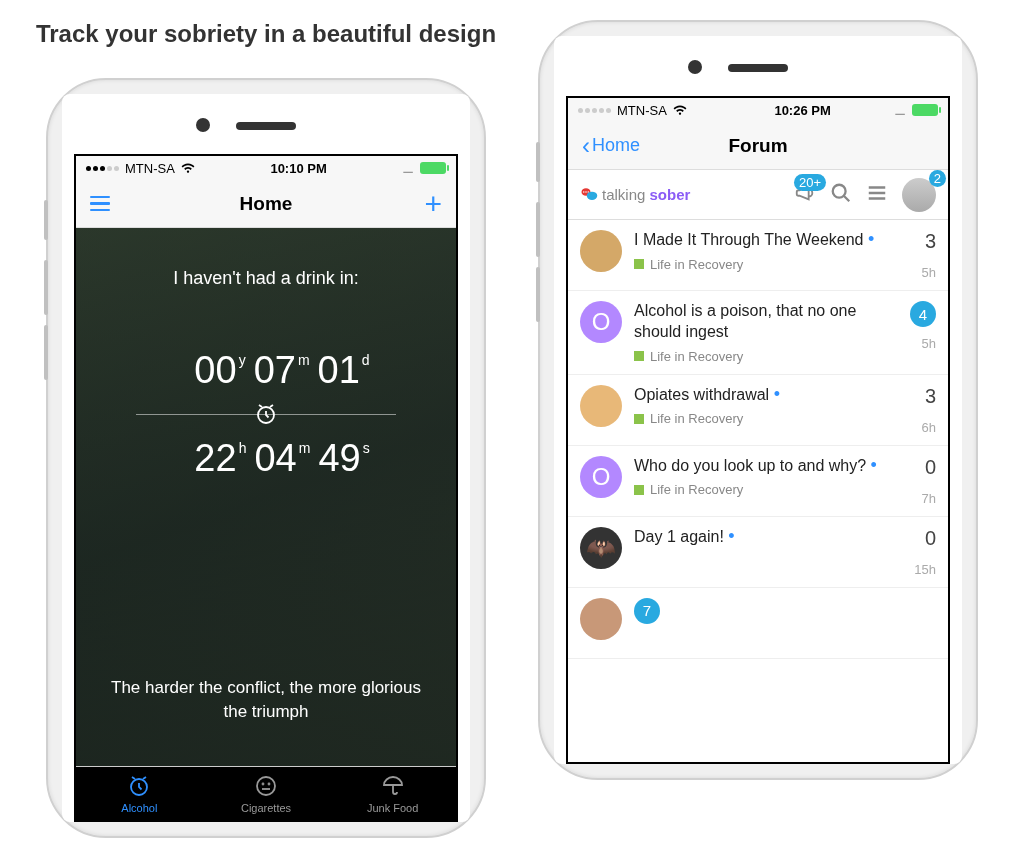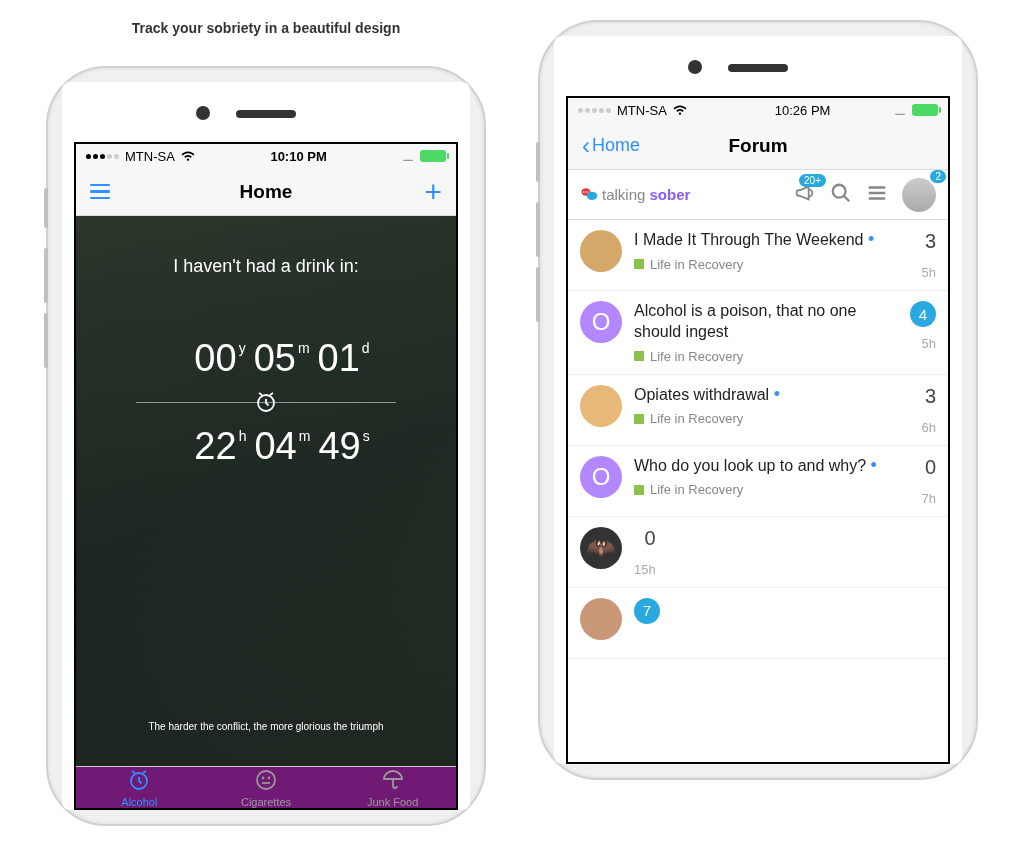--- a/index.html
+++ b/index.html
@@ -12,21 +12,21 @@
     gap: 20px;
     padding: 20px 30px;
   }
   .panel {
     flex: 1;
     display: flex;
     flex-direction: column;
     align-items: center;
   }
   .caption {
-    font-size: 14px;
+    font-size: 24px;
     font-weight: 600;
     color: #333;
     margin-bottom: 30px;
     text-align: center;
   }
   .phone {
     width: 440px;
     height: 760px;
     background: #f0f0f0;
     border-radius: 60px;
@@ -133,41 +133,41 @@
                 linear-gradient(160deg,#3a4a3a 0%,#2a3530 50%,#4a5040 100%);
     display:flex;flex-direction:column;align-items:center;
     color:#fff;text-align:center;padding:40px 20px 16px;
     position:relative;
   }
   .tracker-heading{font-size:18px;font-weight:400;margin-bottom:60px;}
   .counter-row{display:flex;font-size:38px;font-weight:300;align-items:baseline;margin-left:40px;}
   .counter-row .unit{font-size:14px;margin-left:2px;margin-right:8px;position:relative;top:-18px;}
   .divider-line{width:260px;height:1px;background:rgba(255,255,255,0.5);margin:22px 0;position:relative;}
   .clock-icon{position:absolute;left:50%;top:-12px;transform:translateX(-50%);width:24px;height:24px;}
-  .quote{font-size:10px;margin-top:auto;margin-bottom:16px;padding:0 10px;line-height:1.4;}
+  .quote{font-size:17px;margin-top:auto;margin-bottom:26px;padding:0 10px;line-height:1.4;}
 
   .tab-bar{
-    height:42px;display:flex;border-top:1px solid #ccc;background:#701a75;
+    height:54px;display:flex;border-top:1px solid #ccc;background:#000000;
   }
   .tab{flex:1;display:flex;flex-direction:column;align-items:center;justify-content:center;gap:2px;color:#999;font-size:11px;}
   .tab.active{color:#2f90ff;}
   .tab svg{width:24px;height:24px;}
 
   
   .forum-header{
     height:50px;display:flex;align-items:center;justify-content:space-between;
     padding:0 12px;border-bottom:1px solid #ddd;
   }
   .logo{display:flex;align-items:center;gap:4px;}
   .logo-bubble{width:18px;height:18px;}
   .logo-text{font-size:15px;color:#888;}
   .logo-text .bold{color:#8b5cf6;font-weight:600;}
   .forum-icons{display:flex;align-items:center;gap:14px;}
   .forum-icons .icon-wrap{position:relative;color:#888;}
-  .badge{position:absolute;top:-8px;right:-10px;background:#29a9e0;color:#fff;font-size:10px;border-radius:10px;padding:1px 5px;min-width:16px;text-align:right;}
+  .badge{position:absolute;top:-8px;right:-10px;background:#29a9e0;color:#fff;font-size:13px;border-radius:10px;padding:1px 5px;min-width:16px;text-align:right;}
   .avatar-sm{width:34px;height:34px;border-radius:50%;background:#ddd;position:relative;}
 
   .forum-list{flex:1;overflow:hidden;background:#fff;}
   .thread{display:flex;gap:12px;padding:10px 12px;border-bottom:1px solid #eee;align-items:flex-start;}
   .thread-avatar{width:42px;height:42px;border-radius:50%;flex-shrink:0;display:flex;align-items:center;justify-content:center;font-size:24px;color:#fff;font-weight:500;}
   .thread-body{flex:1;min-width:0;}
   .thread-title{font-size:16px;color:#222;line-height:1.3;}
   .thread-dot{color:#2f90ff;font-size:18px;line-height:1;}
   .thread-meta{display:flex;align-items:center;gap:6px;margin-top:6px;font-size:13px;color:#888;}
   .cat-sq{width:10px;height:10px;display:inline-block;}
@@ -222,21 +222,21 @@
           <div class="nav-right">
             <span class="plus-icon">+</span>
           </div>
         </div>
 
         <div class="tracker-bg">
           <div class="tracker-heading">I haven't had a drink in:</div>
           <div class="counter-row">
             <span>00</span>
               <span class="unit">y</span>
-            <span>05</span>
+            <span>07</span>
               <span class="unit">m</span>
             <span>01</span>
               <span class="unit">d</span>
           </div>
           <div class="divider-line">
             <span class="clock-icon">
               <svg viewBox="0 0 24 24" fill="none" stroke="#fff" stroke-width="1.8">
                   <circle cx="12" cy="13" r="8"></circle>
                   <path d="M12 9v4l2.5 2.5M5 3l3 2M19 3l-3 2"></path>
                 </svg>
@@ -297,21 +297,21 @@
                 <span class="off"></span>
                 <span class="off"></span>
                 <span class="off"></span>
                 <span class="off"></span>
               </span>
             <span>MTN-SA</span>
             <span class="wifi-icon"><svg viewBox="0 0 24 24" fill="currentColor">
                   <path d="M12 18c1 0 2 1 2 2s-1 2-2 2-2-1-2-2 1-2 2-2zm0-6c3 0 5 1.5 6.5 3l-2 2C15 15.5 13.5 15 12 15s-3 .5-4.5 2l-2-2C7 13.5 9 12 12 12zm0-6c5 0 9 2.5 11 5l-2 2c-1.5-2-5-4-9-4s-7.5 2-9 4l-2-2c2-2.5 6-5 11-5z"></path>
                 </svg></span>
           </div>
-          <div style="font-weight:400;margin-left:24px;">10:26 PM</div>
+          <div style="font-weight:700;margin-left:24px;">10:26 PM</div>
           <div class="status-right">
             <span class="bt-icon">⚊</span>
             <span class="battery"></span>
           </div>
         </div>
 
         <div class="nav-bar">
           <div class="nav-left">
             <span class="back-link">
               <span style="font-size:24px;">‹</span>
@@ -415,20 +415,25 @@
                 </div>
 
     </div>
     <div class="thread-right">
       <span class="reply-count">0</span>
       <span class="thread-time">7h</span>
     </div>
             </div>
             <div class="thread">
     <div class="thread-avatar" style="background:#333">🦇</div>
+    <div class="thread-body">
+      <div class="thread-title">Day 1 again! <span class="thread-dot">•</span></div>
+      <div class="thread-meta"></div>
+
+    </div>
     <div class="thread-right">
       <span class="reply-count">0</span>
       <span class="thread-time">15h</span>
     </div>
             </div>
             <div class="thread">
     <div class="thread-avatar" style="background:#c89878"></div>
     <div class="thread-right">
       <span class="reply-badge">7</span>
       <span class="thread-time"></span>

